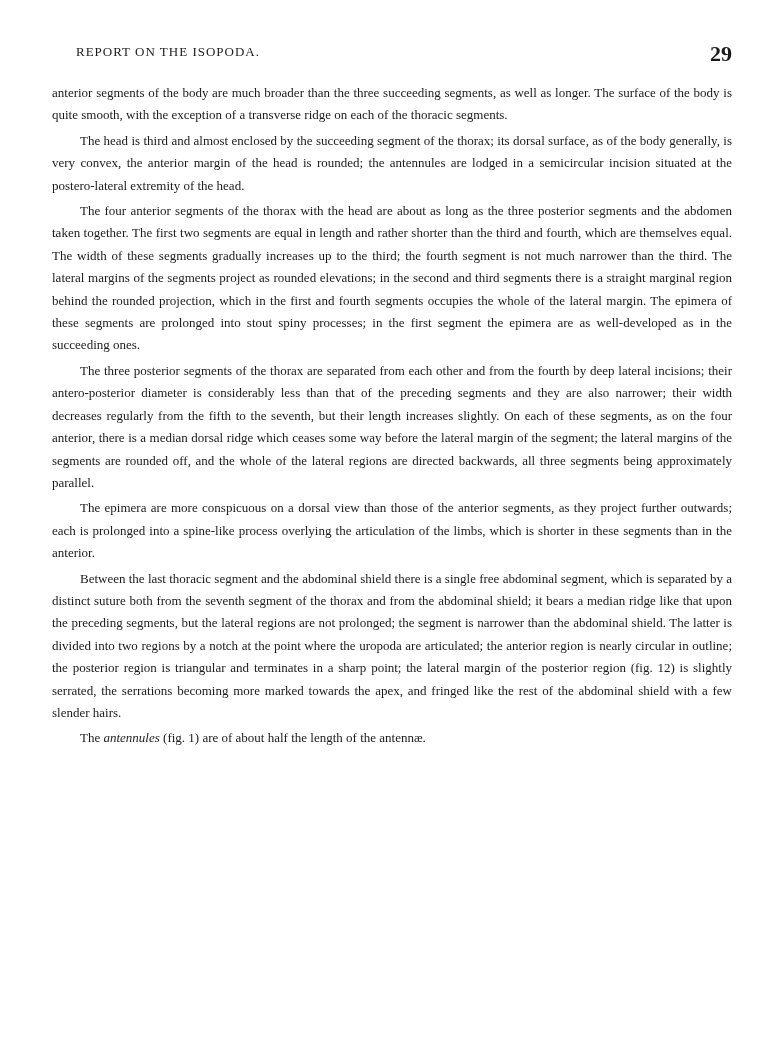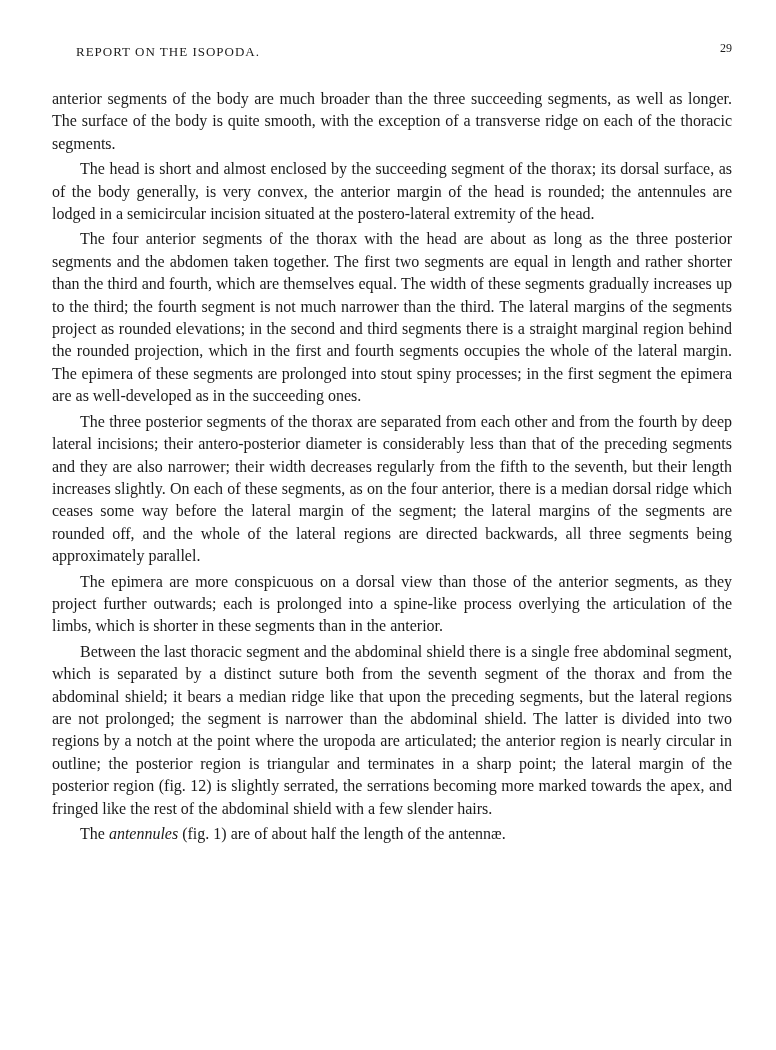--- a/index.html
+++ b/index.html
@@ -29,27 +29,27 @@
       text-align: left;
     }
     .running-head .title {
       display: inline-block;
       padding-left: 24px;
     }
     .running-head .page-number {
       position: absolute;
       right: 0;
       top: -3px;
-      font-size: 12px;
+      font-size: 22px;
       letter-spacing: 0;
-      font-weight: normal;
+      font-weight: bold;
     }
     .body-text {
-      margin-top: 20px;
-      font-size: 16px;
+      margin-top: 14px;
+      font-size: 13px;
       line-height: 22.4px;
       text-align: justify;
     }
     .body-text p {
       margin: 0;
     }
     .body-text p.indent {
       text-indent: 28px;
     }
     .body-text p.small-gap {
@@ -62,20 +62,20 @@
 <body>
 
 <div class="page">
   <div class="running-head">
     <span class="title">REPORT ON THE ISOPODA.</span>
     <span class="page-number">29</span>
   </div>
 
   <div class="body-text">
     <p>anterior segments of the body are much broader than the three succeeding segments, as well as longer. The surface of the body is quite smooth, with the exception of a transverse ridge on each of the thoracic segments.</p>
-    <p class="indent small-gap">The head is short and almost enclosed by the succeeding segment of the thorax; its dorsal surface, as of the body generally, is very convex, the anterior margin of the head is rounded; the antennules are lodged in a semicircular incision situated at the postero-lateral extremity of the head.</p>
+    <p class="indent small-gap">The head is third and almost enclosed by the succeeding segment of the thorax; its dorsal surface, as of the body generally, is very convex, the anterior margin of the head is rounded; the antennules are lodged in a semicircular incision situated at the postero-lateral extremity of the head.</p>
     <p class="indent small-gap">The four anterior segments of the thorax with the head are about as long as the three posterior segments and the abdomen taken together. The first two segments are equal in length and rather shorter than the third and fourth, which are themselves equal. The width of these segments gradually increases up to the third; the fourth segment is not much narrower than the third. The lateral margins of the segments project as rounded elevations; in the second and third segments there is a straight marginal region behind the rounded projection, which in the first and fourth segments occupies the whole of the lateral margin. The epimera of these segments are prolonged into stout spiny processes; in the first segment the epimera are as well-developed as in the succeeding ones.</p>
     <p class="indent small-gap">The three posterior segments of the thorax are separated from each other and from the fourth by deep lateral incisions; their antero-posterior diameter is considerably less than that of the preceding segments and they are also narrower; their width decreases regularly from the fifth to the seventh, but their length increases slightly. On each of these segments, as on the four anterior, there is a median dorsal ridge which ceases some way before the lateral margin of the segment; the lateral margins of the segments are rounded off, and the whole of the lateral regions are directed backwards, all three segments being approximately parallel.</p>
     <p class="indent small-gap">The epimera are more conspicuous on a dorsal view than those of the anterior segments, as they project further outwards; each is prolonged into a spine-like process overlying the articulation of the limbs, which is shorter in these segments than in the anterior.</p>
     <p class="indent small-gap">Between the last thoracic segment and the abdominal shield there is a single free abdominal segment, which is separated by a distinct suture both from the seventh segment of the thorax and from the abdominal shield; it bears a median ridge like that upon the preceding segments, but the lateral regions are not prolonged; the segment is narrower than the abdominal shield. The latter is divided into two regions by a notch at the point where the uropoda are articulated; the anterior region is nearly circular in outline; the posterior region is triangular and terminates in a sharp point; the lateral margin of the posterior region (fig. 12) is slightly serrated, the serrations becoming more marked towards the apex, and fringed like the rest of the abdominal shield with a few slender hairs.</p>
     <p class="indent small-gap"><span>The </span><em>antennules</em><span> (fig. 1) are of about half the length of the antennæ.</span></p>
   </div>
 </div>
 
 </body></html>

